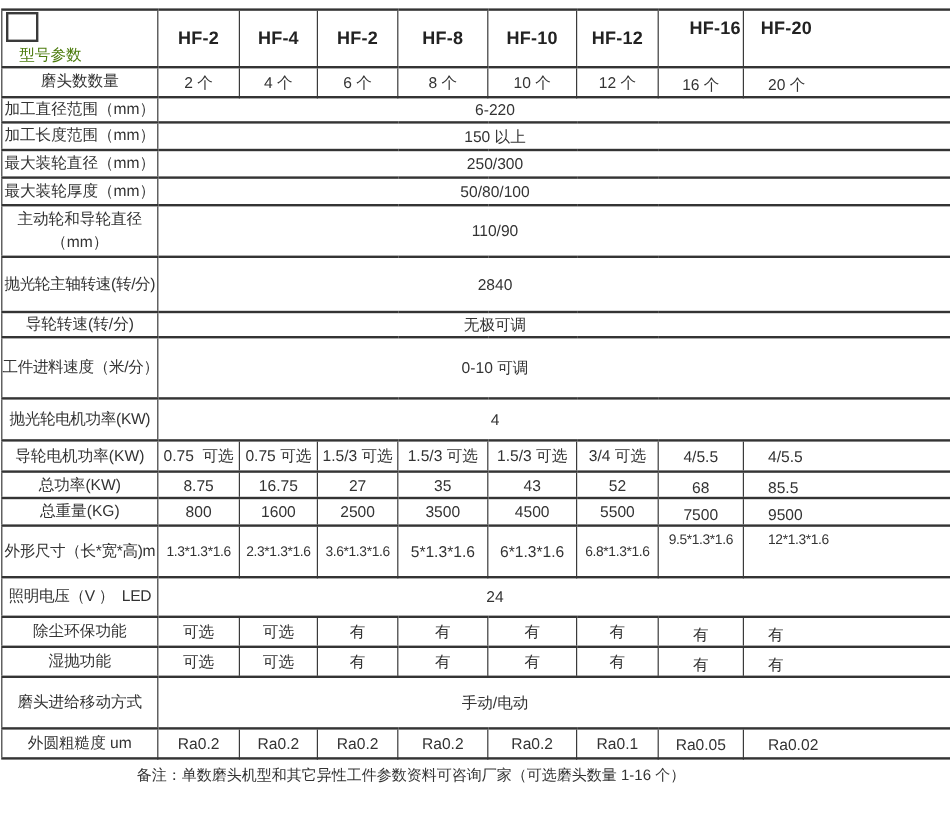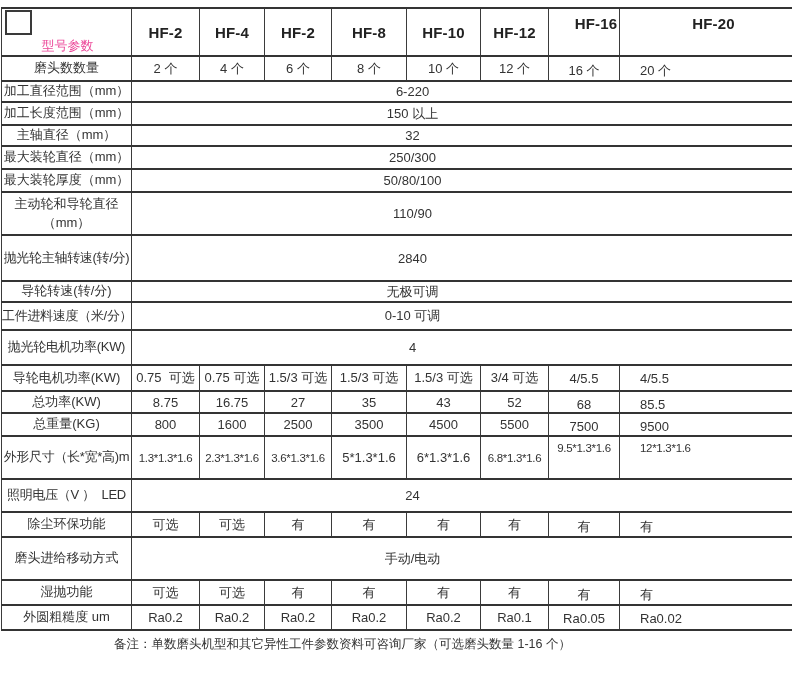--- a/index.html
+++ b/index.html
@@ -15,28 +15,28 @@
     border:1px solid #3b3b3b; border-top-width:2px; border-top-color:#343434;
     padding:0; overflow:visible;
   }
   
   td.c8, td.spanv { border-right-color:#b5b5b5; }
   th.c8 { border-right-color:#333; }
 
   tr.head-row { height:43px; }
   th.corner { vertical-align:top; text-align:left; font-weight:normal; }
   .sq { width:23px; height:21px; border:2px solid #3a3a3a; margin:1px 0 2px 3px; }
-  .corner-label { font-size:13px; margin-left:2px; color:#ec4899;text-align:center; }
+  .corner-label { font-size:13px; margin-left:14px; color:#4d7c0f; }
 
   th.colhead {
     font-weight:bold; font-size:15px; text-align:center; vertical-align:middle;
     color:#222; letter-spacing:0.2px;
   }
   th.colhead.c7, th.colhead.c8 { vertical-align:top; padding-top:6px;padding-left:24px; }
-  th.colhead.c8 { text-align:center; padding-left:14px; }
+  th.colhead.c8 { text-align:left; padding-left:14px; }
 
   td.lab {
     font-size:13px; text-align:center; white-space:pre; line-height:1.45; color:#333;
   }
   td.lab.tight-lab { font-size:13px; letter-spacing:-0.3px; }
 
   td.val { font-size:13px; text-align:center; white-space:pre; color:#333; }
   td.val.tight-val { font-size:11.5px; letter-spacing:-0.3px; }
   td.val.c7 { vertical-align:top; padding-top:5px; }
   td.val.c8 { vertical-align:top; padding-top:5px; text-align:left; padding-left:20px; }
@@ -88,24 +88,20 @@
           <td class="val c8">20 个</td>
         </tr>
         <tr style="height: 21px;">
           <td class="lab">加工直径范围（mm）</td>
           <td colspan="8" class="spanv">6-220</td>
         </tr>
         <tr style="height: 23px;">
           <td class="lab">加工长度范围（mm）</td>
           <td colspan="8" class="spanv">150 以上</td>
         </tr>
-        <tr style="height: 21px;">
-          <td class="lab">主轴直径（mm）</td>
-          <td colspan="8" class="spanv">32</td>
-        </tr>
         <tr style="height: 23px;">
           <td class="lab">最大装轮直径（mm）</td>
           <td colspan="8" class="spanv">250/300</td>
         </tr>
         <tr style="height: 23px;">
           <td class="lab">最大装轮厚度（mm）</td>
           <td colspan="8" class="spanv">50/80/100</td>
         </tr>
         <tr style="height: 43px;">
           <td class="lab">主动轮和导轮直径
@@ -113,21 +109,21 @@
           <td colspan="8" class="spanv">110/90</td>
         </tr>
         <tr style="height: 46px;">
           <td class="lab tight-lab">抛光轮主轴转速(转/分)</td>
           <td colspan="8" class="spanv">2840</td>
         </tr>
         <tr style="height: 21px;">
           <td class="lab">导轮转速(转/分)</td>
           <td colspan="8" class="spanv">无极可调</td>
         </tr>
-        <tr style="height: 28px;">
+        <tr style="height: 51px;">
           <td class="lab tight-lab">工件进料速度（米/分）</td>
           <td colspan="8" class="spanv">0-10 可调</td>
         </tr>
         <tr style="height: 35px;">
           <td class="lab tight-lab">抛光轮电机功率(KW)</td>
           <td colspan="8" class="spanv">4</td>
         </tr>
         <tr style="height: 26px;">
           <td class="lab">导轮电机功率(KW)</td>
           <td class="val c1">0.75  可选</td>
@@ -180,34 +176,34 @@
           <td class="lab">除尘环保功能</td>
           <td class="val c1">可选</td>
           <td class="val c2">可选</td>
           <td class="val c3">有</td>
           <td class="val c4">有</td>
           <td class="val c5">有</td>
           <td class="val c6">有</td>
           <td class="val c7">有</td>
           <td class="val c8">有</td>
         </tr>
-        <tr style="height: 43px;">
-          <td class="lab">磨头进给移动方式</td>
-          <td colspan="8" class="spanv">手动/电动</td>
-        </tr>
         <tr style="height: 23px;">
           <td class="lab">湿抛功能</td>
           <td class="val c1">可选</td>
           <td class="val c2">可选</td>
           <td class="val c3">有</td>
           <td class="val c4">有</td>
           <td class="val c5">有</td>
           <td class="val c6">有</td>
           <td class="val c7">有</td>
           <td class="val c8">有</td>
+        </tr>
+        <tr style="height: 43px;">
+          <td class="lab">磨头进给移动方式</td>
+          <td colspan="8" class="spanv">手动/电动</td>
         </tr>
         <tr style="height: 25px;">
           <td class="lab">外圆粗糙度 um</td>
           <td class="val c1">Ra0.2</td>
           <td class="val c2">Ra0.2</td>
           <td class="val c3">Ra0.2</td>
           <td class="val c4">Ra0.2</td>
           <td class="val c5">Ra0.2</td>
           <td class="val c6">Ra0.1</td>
           <td class="val c7">Ra0.05</td>

